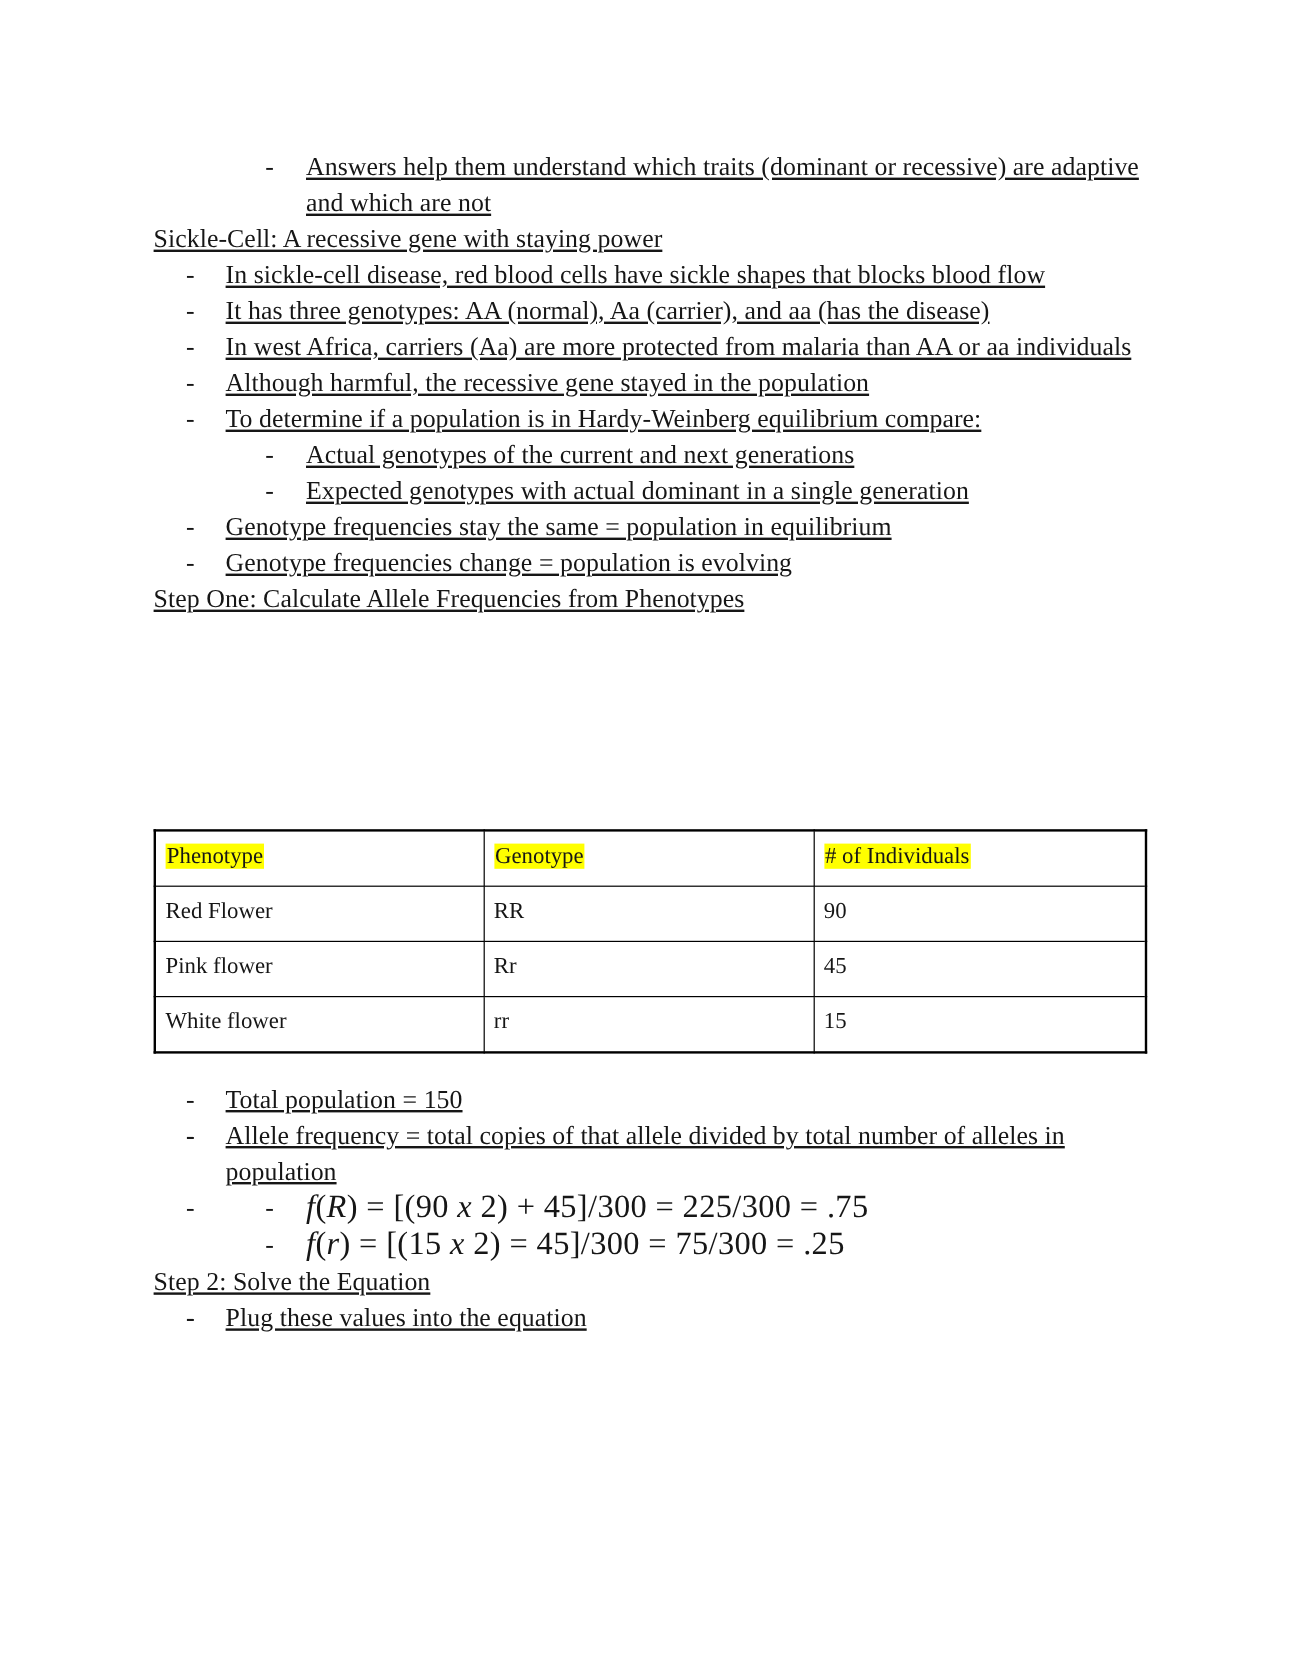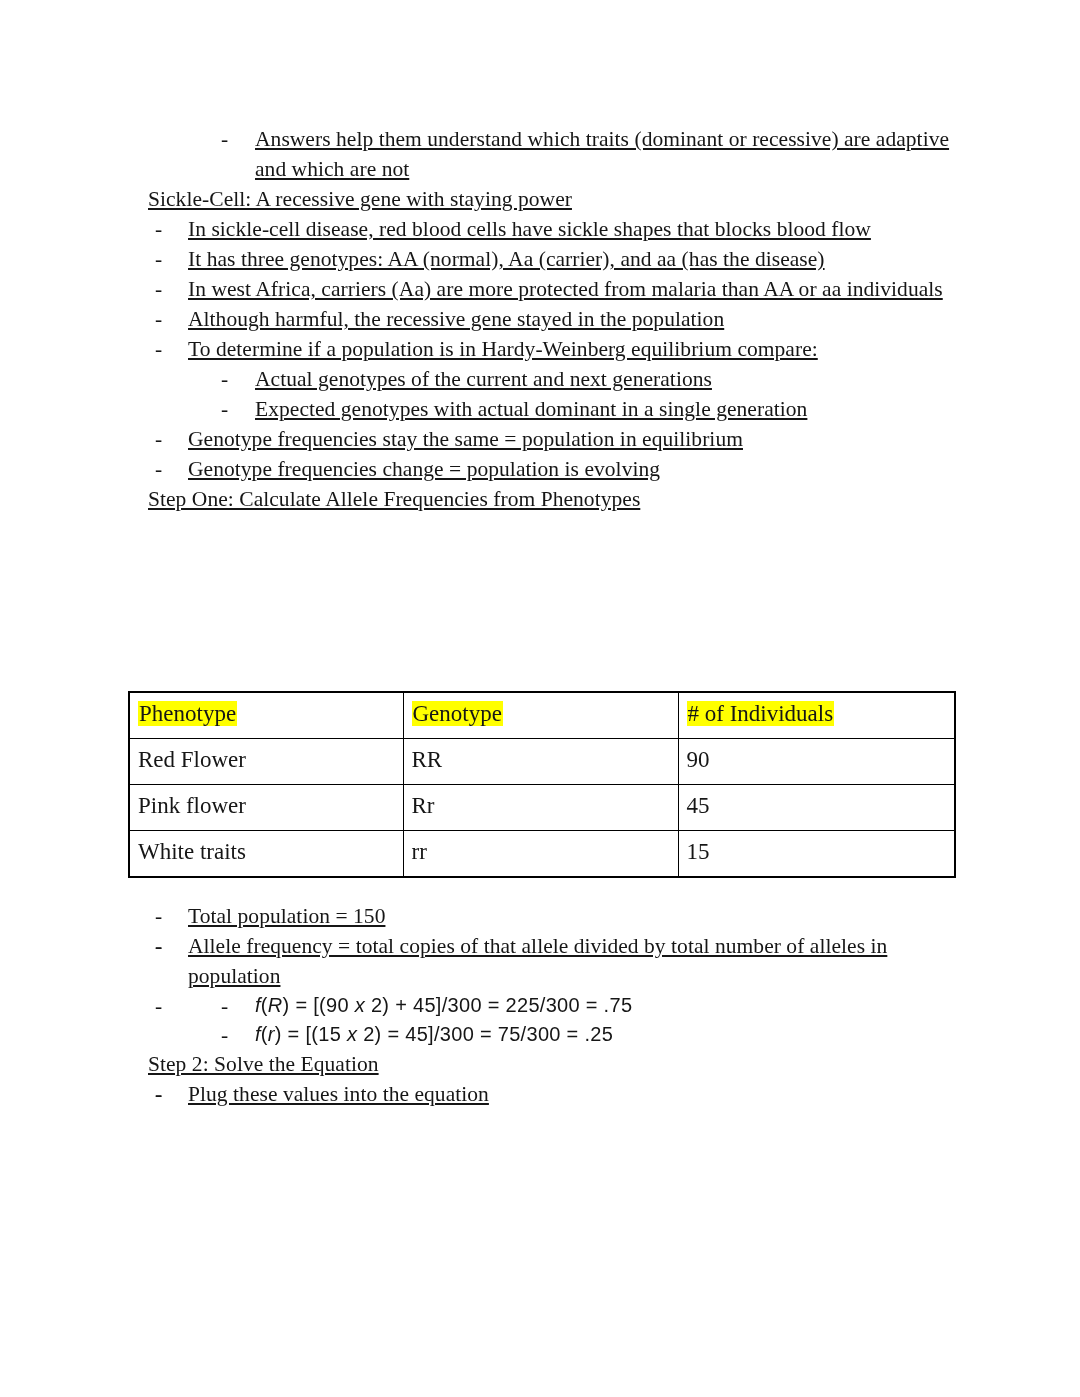--- a/index.html
+++ b/index.html
@@ -31,21 +31,20 @@
 
   
   .line {
     position: relative;
     font-size: 21.5px;
     line-height: 30px;
     letter-spacing: 0.05px;
   }
   .lvl0 {
     padding-left: 0;
-    margin-left: 20px;
   }
   .lvl1 {
     padding-left: 60px;
   }
   .lvl2 {
     padding-left: 127px;
   }
   .dash {
     position: absolute;
     font-size: 21.5px;
@@ -59,22 +58,22 @@
 
   
   .eqline {
     position: relative;
     padding-left: 127px;
     font-size: 21.5px;
     line-height: 29px;
   }
   .eqline > .dash { left: 93px; }
   .eq {
-    font-family: Liberation Sans, sans-serif;
-    font-size: 20px;
+    font-family: Liberation Serif, serif;
+    font-size: 27px;
     letter-spacing: 0.3px;
   }
   .eq i {
     font-style: italic;
   }
 
   
   .table-wrap {
     position: absolute;
     left: 128px;
@@ -84,21 +83,21 @@
   table.data {
     border-collapse: collapse;
     width: 826px;
     table-layout: fixed;
   }
   table.data td {
     border: 1px solid #000000;
     vertical-align: top;
     padding: 8px 8px 10px 8px;
     height: 27px;
-    font-size: 23px;
+    font-size: 19px;
     line-height: 26px;
   }
   table.data {
     border: 2.5px solid #000000;
   }
   col.c1 { width: 274px; }
   col.c2 { width: 275px; }
   col.c3 { width: 277px; }
 
   .hl {
@@ -200,21 +199,21 @@
           <td>Red Flower</td>
           <td>RR</td>
           <td>90</td>
         </tr>
         <tr>
           <td>Pink flower</td>
           <td>Rr</td>
           <td>45</td>
         </tr>
         <tr>
-          <td>White traits</td>
+          <td>White flower</td>
           <td>rr</td>
           <td>15</td>
         </tr>
       </tbody>
     </table>
   </div>
 
   <div class="content" style="top:901px;">
 
     <div>

